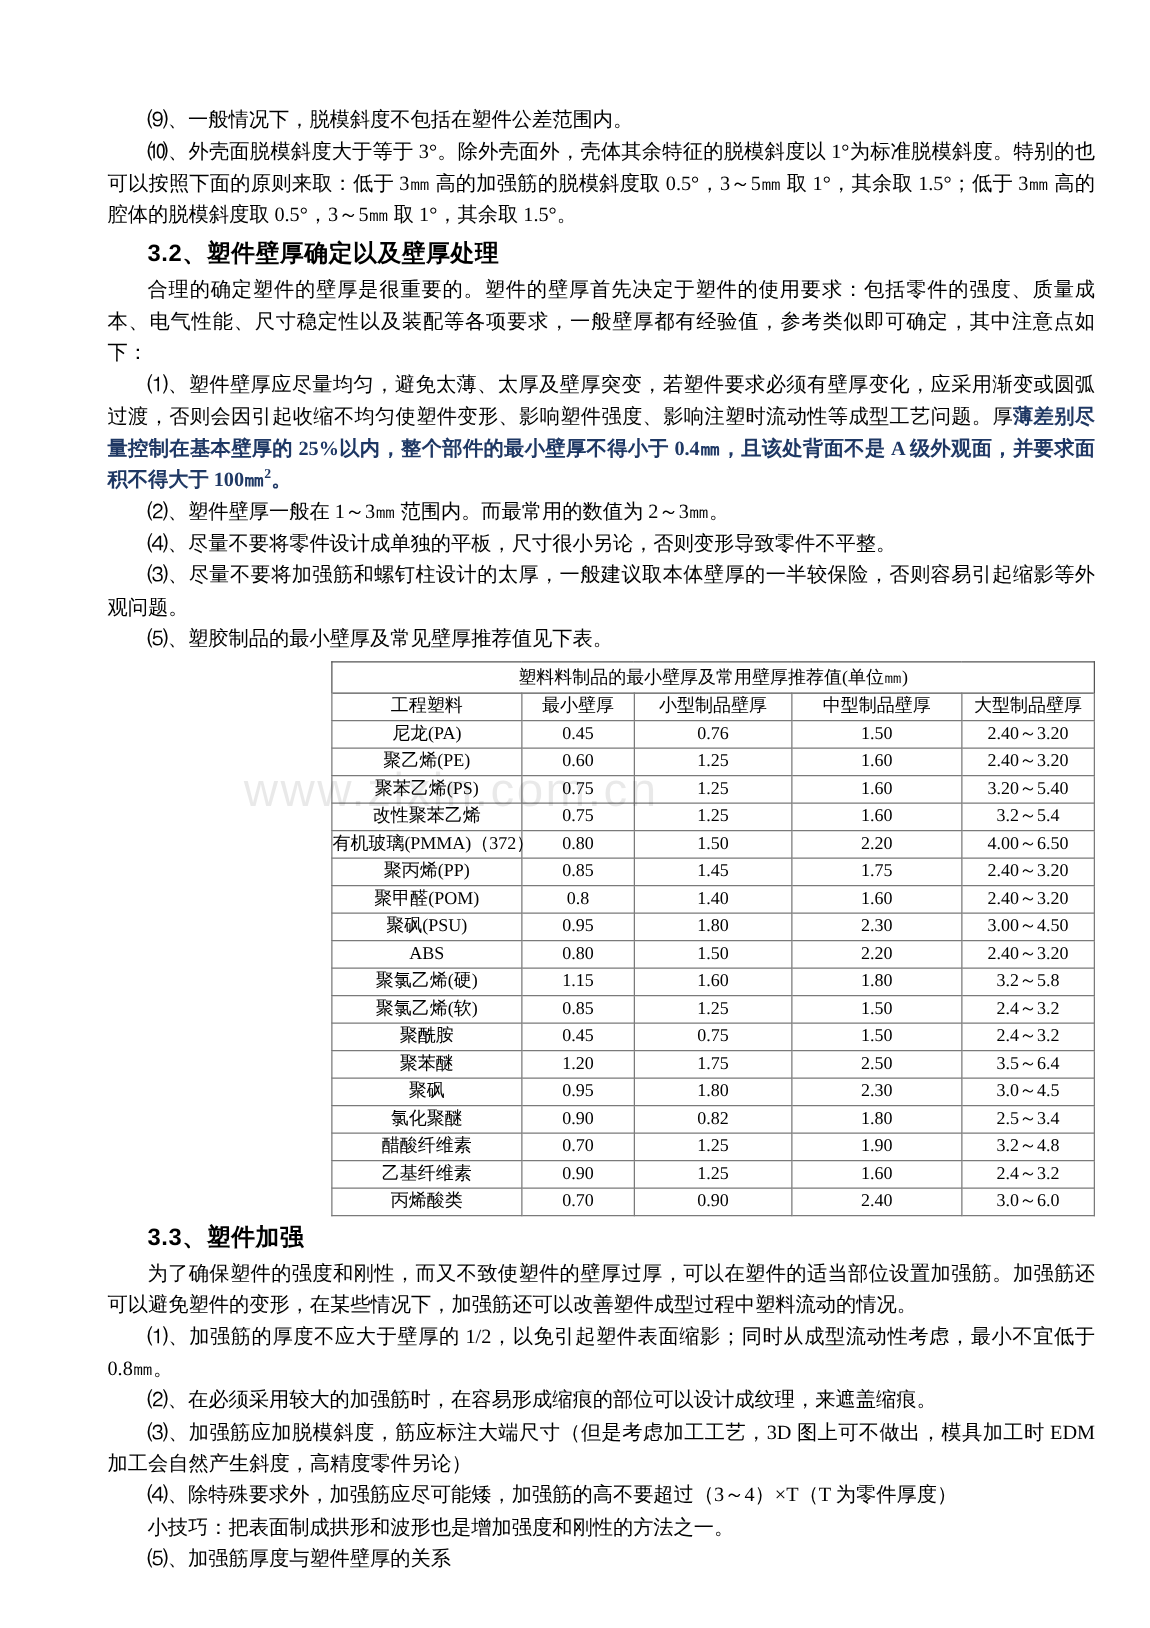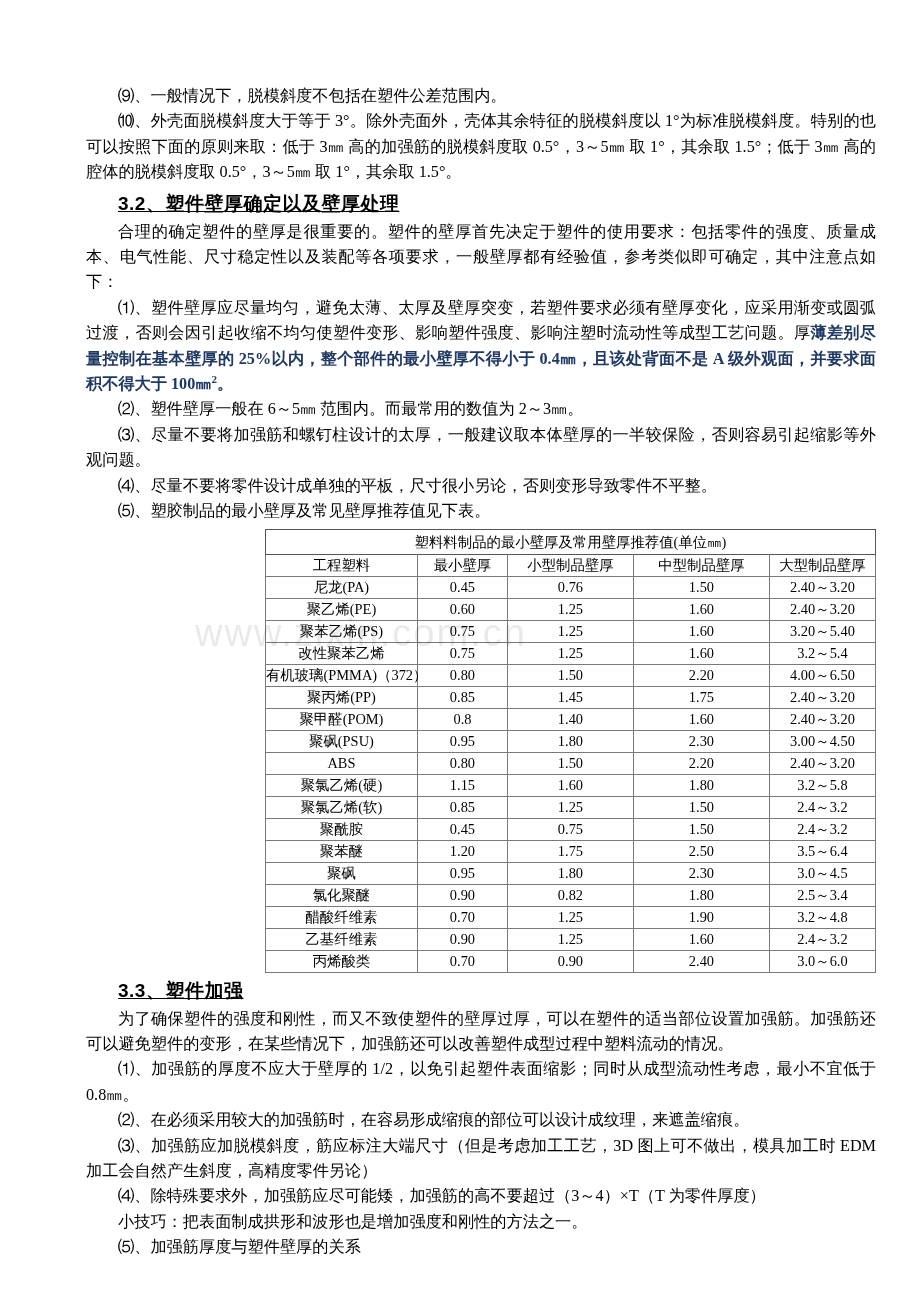--- a/index.html
+++ b/index.html
@@ -40,21 +40,20 @@
     text-indent: 32px;
   }
   .h3 {
     margin: 4px 0 2px 0;
     font-family: "Liberation Sans", "DejaVu Sans", sans-serif;
     font-weight: bold;
     font-size: 19px;
     line-height: 28px;
     padding-left: 32px;
     letter-spacing: 0.5px;
-    text-decoration: underline;
   }
   .blue {
     color: #1F3864;
     font-weight: bold;
   }
   sup.sup {
     font-size: 0.68em;
     vertical-align: super;
     line-height: 0;
   }
@@ -123,23 +122,23 @@
 <div class="page">
 
   <div class="content">
 
     <p class="para indent">⑼、一般情况下，脱模斜度不包括在塑件公差范围内。</p>
     <p class="para indent">⑽、外壳面脱模斜度大于等于 3°。除外壳面外，壳体其余特征的脱模斜度以 1°为标准脱模斜度。特别的也可以按照下面的原则来取：低于 3㎜ 高的加强筋的脱模斜度取 0.5°，3～5㎜ 取 1°，其余取 1.5°；低于 3㎜ 高的腔体的脱模斜度取 0.5°，3～5㎜ 取 1°，其余取 1.5°。</p>
 
     <div class="h3">3.2、塑件壁厚确定以及壁厚处理</div>
     <p class="para indent">合理的确定塑件的壁厚是很重要的。塑件的壁厚首先决定于塑件的使用要求：包括零件的强度、质量成本、电气性能、尺寸稳定性以及装配等各项要求，一般壁厚都有经验值，参考类似即可确定，其中注意点如下：</p>
     <p class="para indent"><span>⑴、塑件壁厚应尽量均匀，避免太薄、太厚及壁厚突变，若塑件要求必须有壁厚变化，应采用渐变或圆弧过渡，否则会因引起收缩不均匀使塑件变形、影响塑件强度、影响注塑时流动性等成型工艺问题。厚</span><span class="blue"><span>薄差别尽量控制在基本壁厚的 25%以内，整个部件的最小壁厚不得小于 0.4㎜，且该处背面不是 A 级外观面，并要求面积不得大于 100㎜</span><sup class="sup">2</sup><span>。</span></span></p>
-    <p class="para indent">⑵、塑件壁厚一般在 6～5㎜ 范围内。而最常用的数值为 2～3㎜。</p>
+    <p class="para indent">⑵、塑件壁厚一般在 1～3㎜ 范围内。而最常用的数值为 2～3㎜。</p>
+    <p class="para indent">⑷、尽量不要将零件设计成单独的平板，尺寸很小另论，否则变形导致零件不平整。</p>
     <p class="para indent">⑶、尽量不要将加强筋和螺钉柱设计的太厚，一般建议取本体壁厚的一半较保险，否则容易引起缩影等外观问题。</p>
-    <p class="para indent">⑷、尽量不要将零件设计成单独的平板，尺寸很小另论，否则变形导致零件不平整。</p>
     <p class="para indent">⑸、塑胶制品的最小壁厚及常见壁厚推荐值见下表。</p>
 
     <div class="tbl-wrap">
       <table class="wall-table">
         <colgroup>
           <col class="col-a">
             <col class="col-b">
             <col class="col-c">
             <col class="col-d">
             <col class="col-e">

